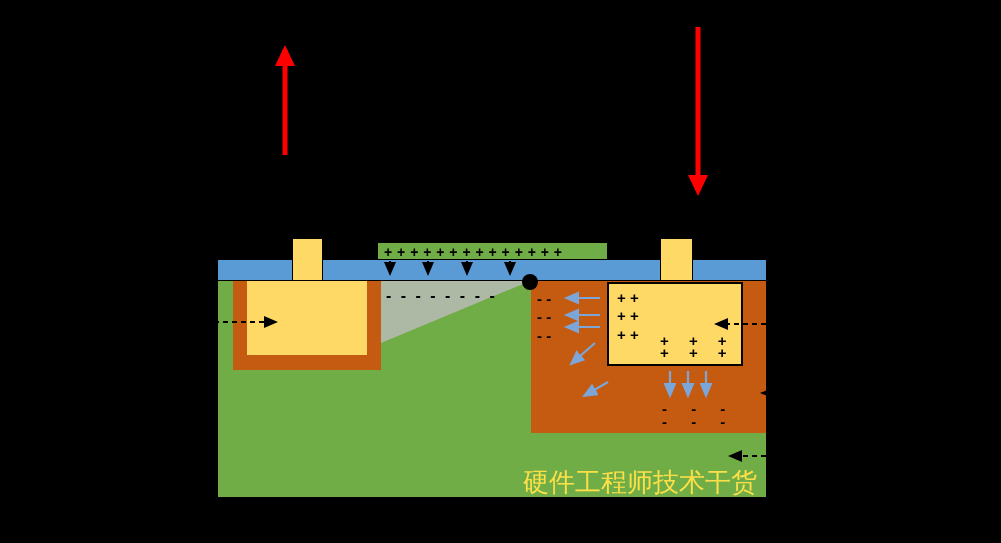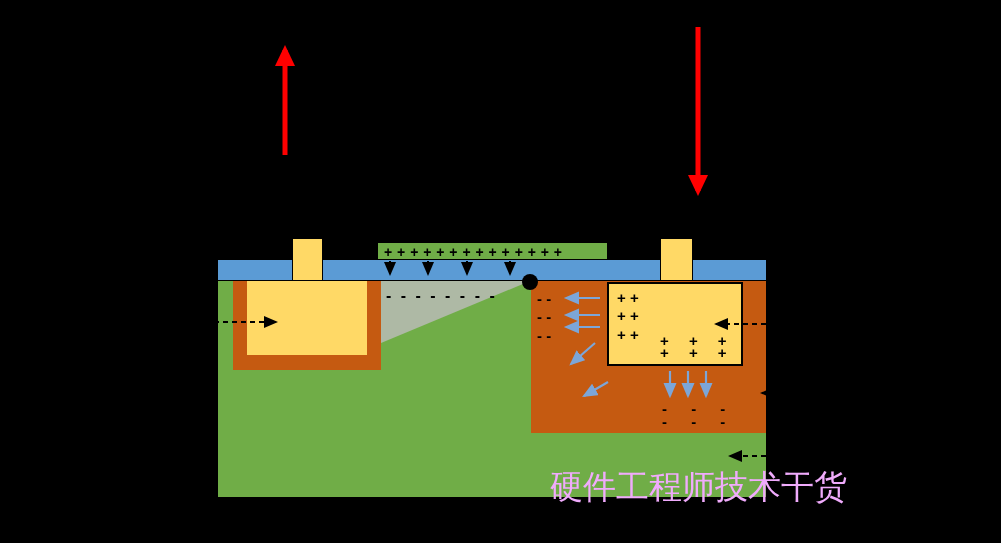--- a/index.html
+++ b/index.html
@@ -28,21 +28,21 @@
   #gate-charges{left:384px;top:245px;font-size:14px;letter-spacing:0.5px;}
   #channel-charges{left:386px;top:288px;font-size:16px;letter-spacing:2.5px;}
   .pair{font-size:15px;}
   #well-minus-0{left:537px;top:291px;} #well-minus-1{left:537px;top:309px;} #well-minus-2{left:537px;top:328px;}
   #drain-plus-0{left:617px;top:290px;} #drain-plus-1{left:617px;top:308px;} #drain-plus-2{left:617px;top:327px;}
   .grid-row{font-size:15px;letter-spacing:8px;}
   #drain-grid-0{left:660px;top:333px;} #drain-grid-1{left:660px;top:345px;}
   .bottom-minus{font-size:15px;letter-spacing:10px;}
   #well-bottom-minus-0{left:662px;top:401px;} #well-bottom-minus-1{left:662px;top:414px;}
   
-  #watermark{left:550px;top:465px;font-size:33px;color:#f0abfc;z-index:8;letter-spacing:0px;}
+  #watermark{left:523px;top:465px;font-size:26px;color:#fde047;z-index:8;letter-spacing:0px;}
   
   #overlay{left:0;top:0;z-index:9;pointer-events:none;}
 </style>
 </head>
 <body>
 
 <div id="canvas">
 
   <div class="abs" id="substrate"></div>
   <div class="abs" id="drift-region"></div>

